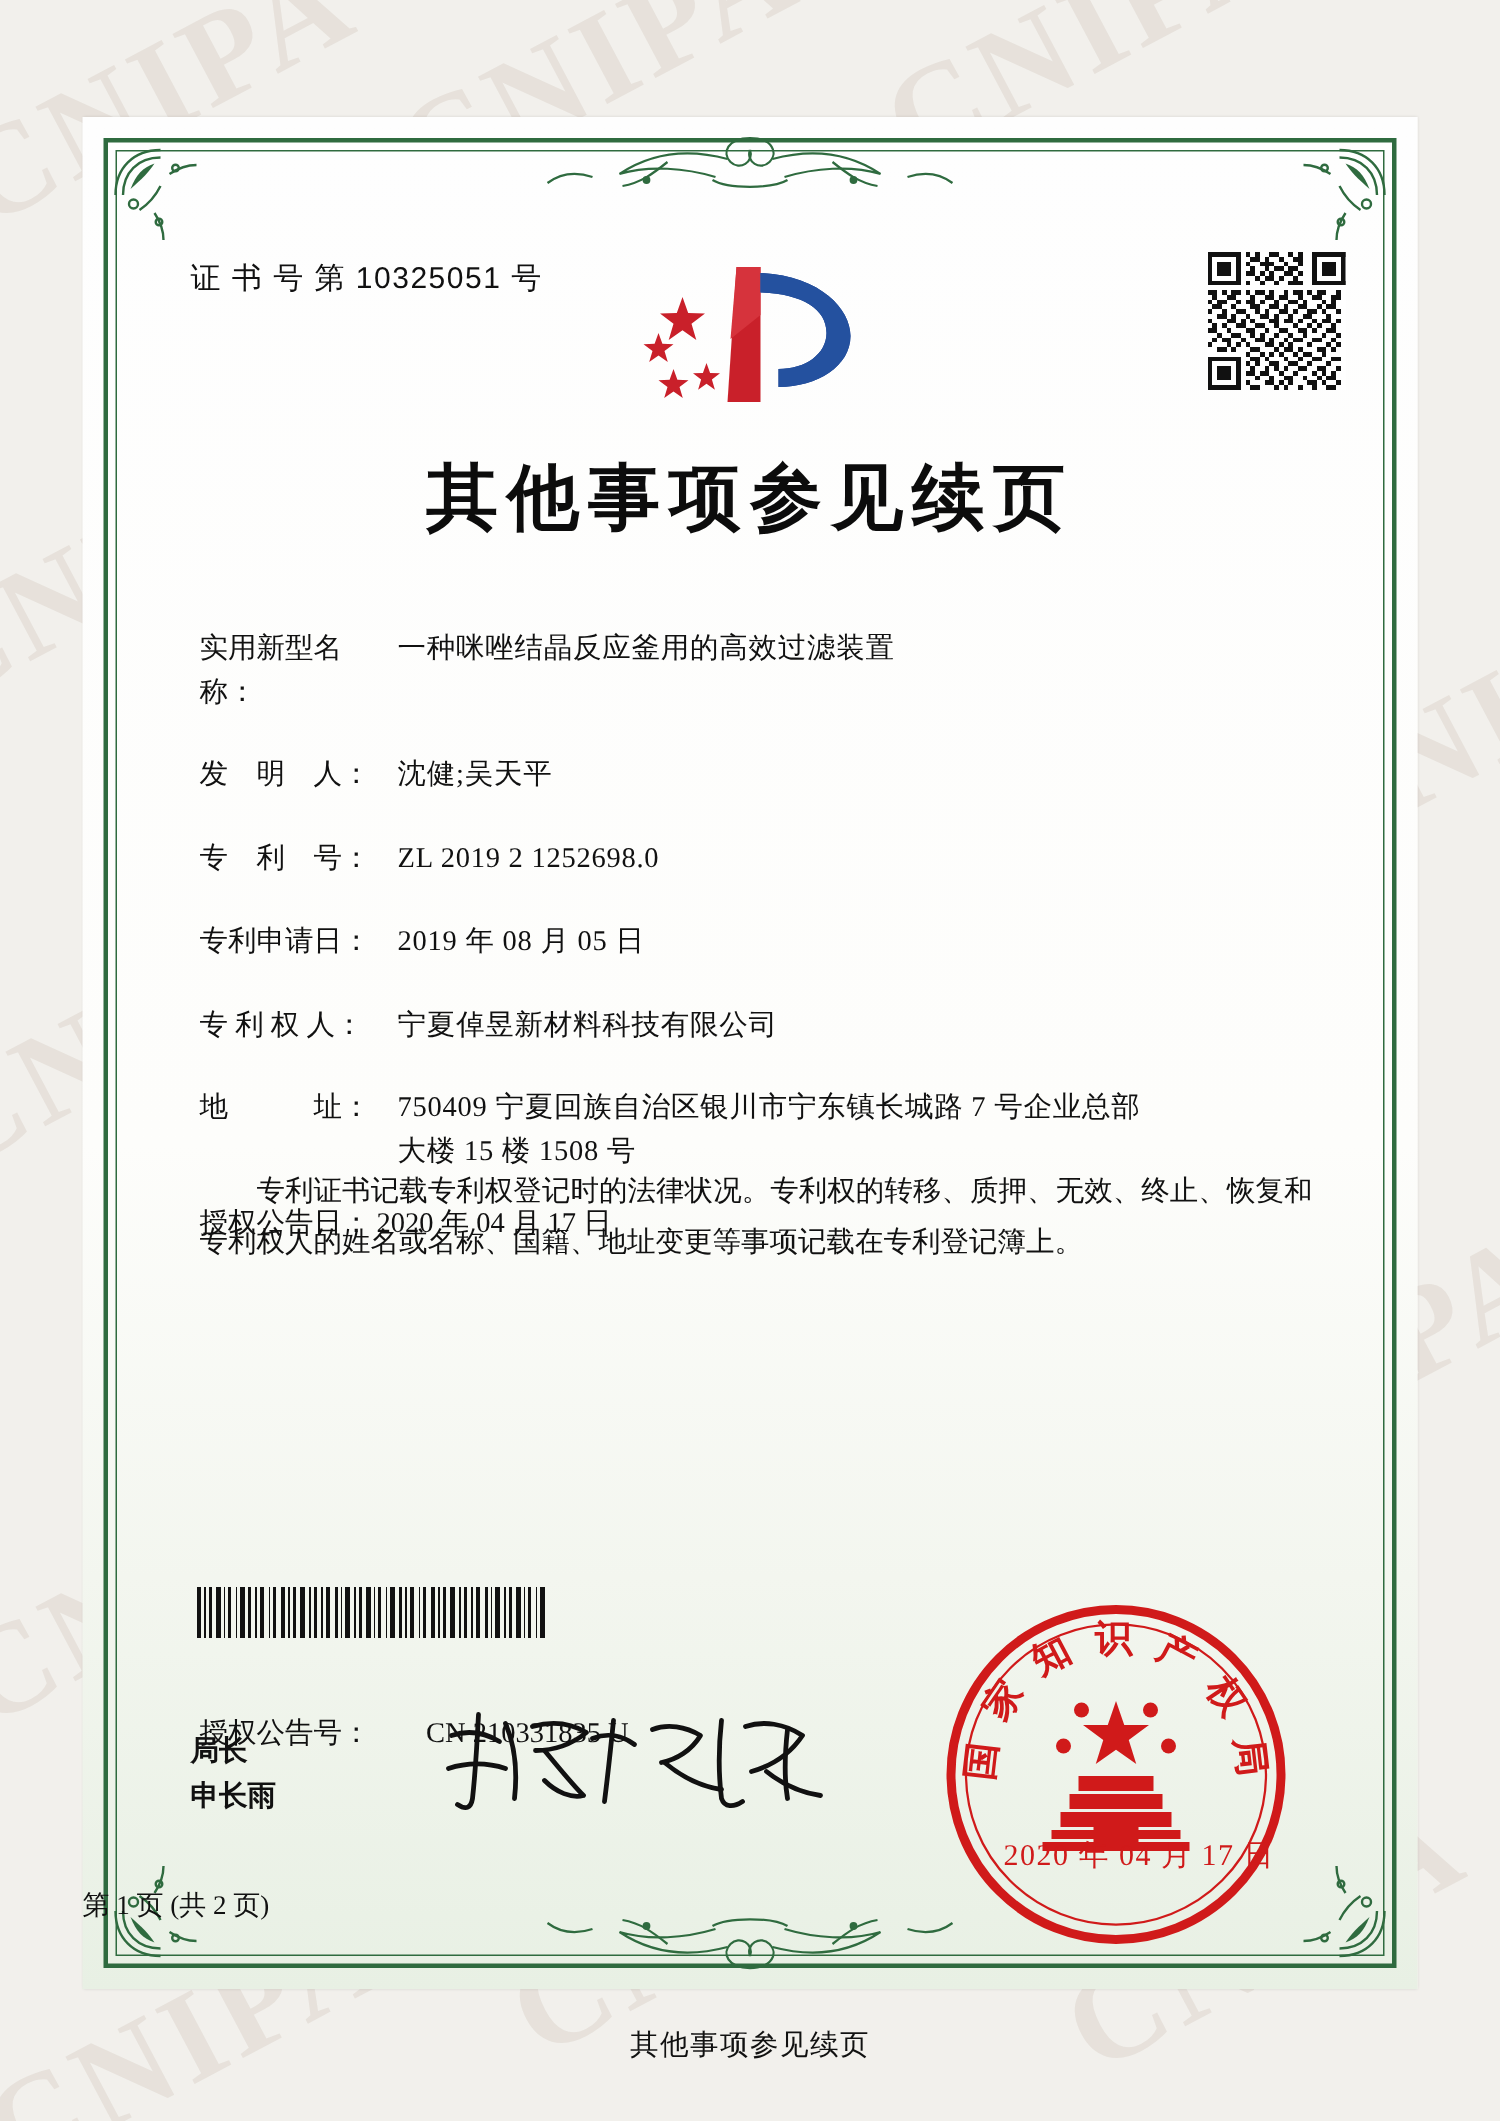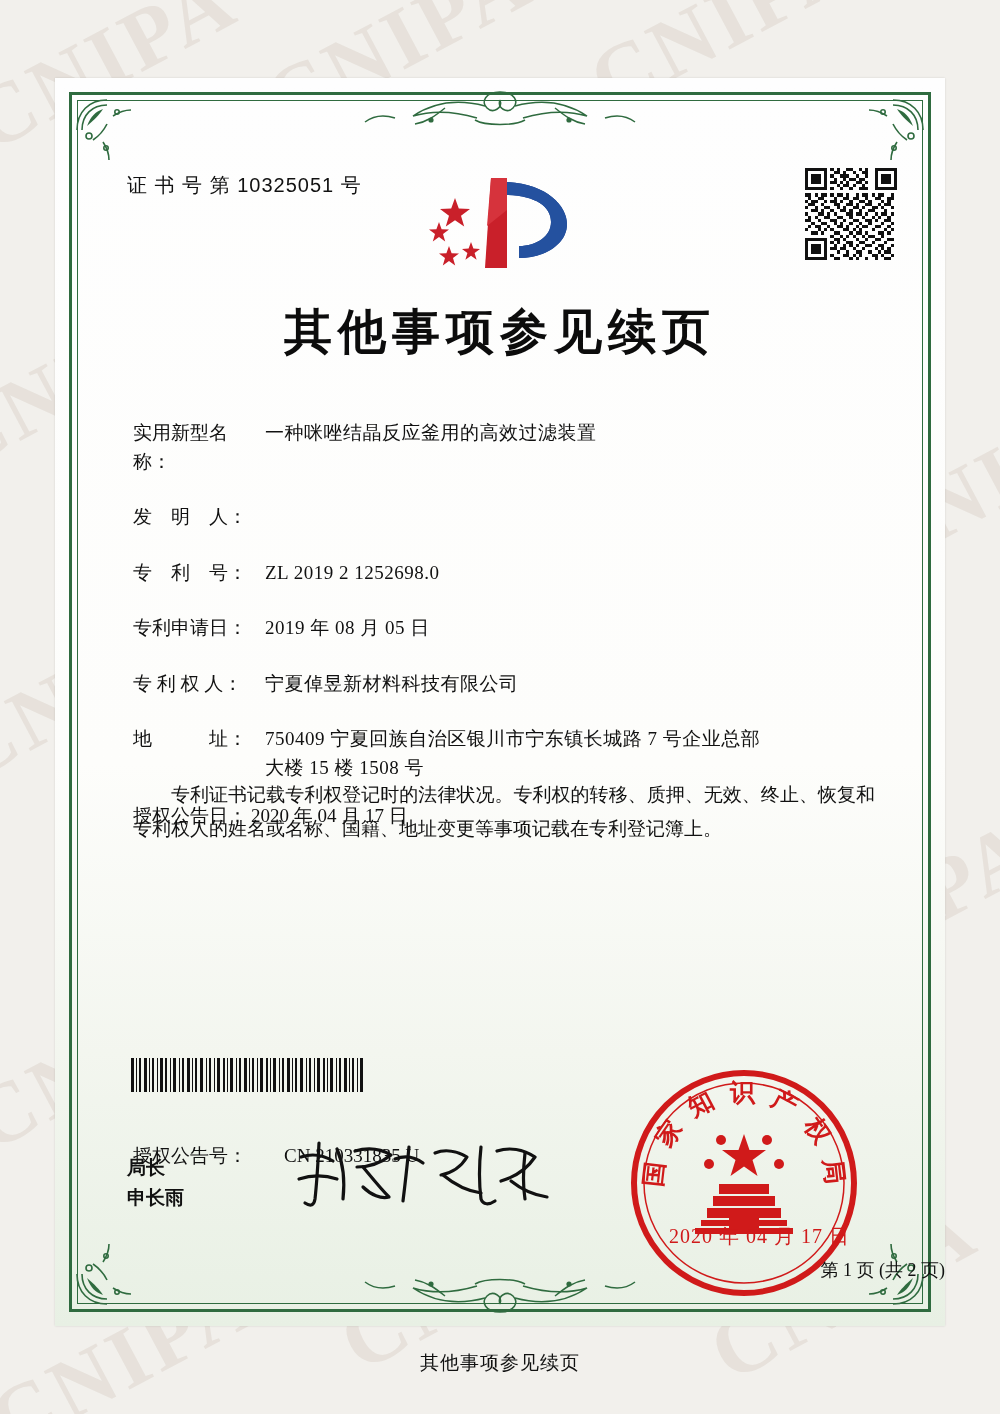--- a/index.html
+++ b/index.html
@@ -220,21 +220,21 @@
     font-size: 20px;
     color: #d01a1a;
     letter-spacing: 1px;
     font-family: "Liberation Serif", serif;
   }
 
   .page-num {
     position: absolute;
     left: 0; right: 0;
     bottom: 44px;
-    text-align: right;
+    text-align: left;
     font-size: 18px;
     color: #111;
   }
 
   .footer-note {
     position: absolute;
     left: 0; right: 0;
     top: 1350px;
     text-align: center;
     font-size: 19px;
@@ -602,20 +602,21 @@
 
     <div class="fields">
 
       <div class="field-row">
         <div class="field-label">实用新型名称：</div>
         <div class="field-value">一种咪唑结晶反应釜用的高效过滤装置</div>
       </div>
 
       <div class="field-row">
         <div class="field-label">发　明　人：</div>
+        <div class="field-value">沈健;吴天平</div>
       </div>
 
       <div class="field-row">
         <div class="field-label">专　利　号：</div>
         <div class="field-value">ZL 2019 2 1252698.0</div>
       </div>
 
       <div class="field-row">
         <div class="field-label">专利申请日：</div>
         <div class="field-value">2019 年 08 月 05 日</div>

